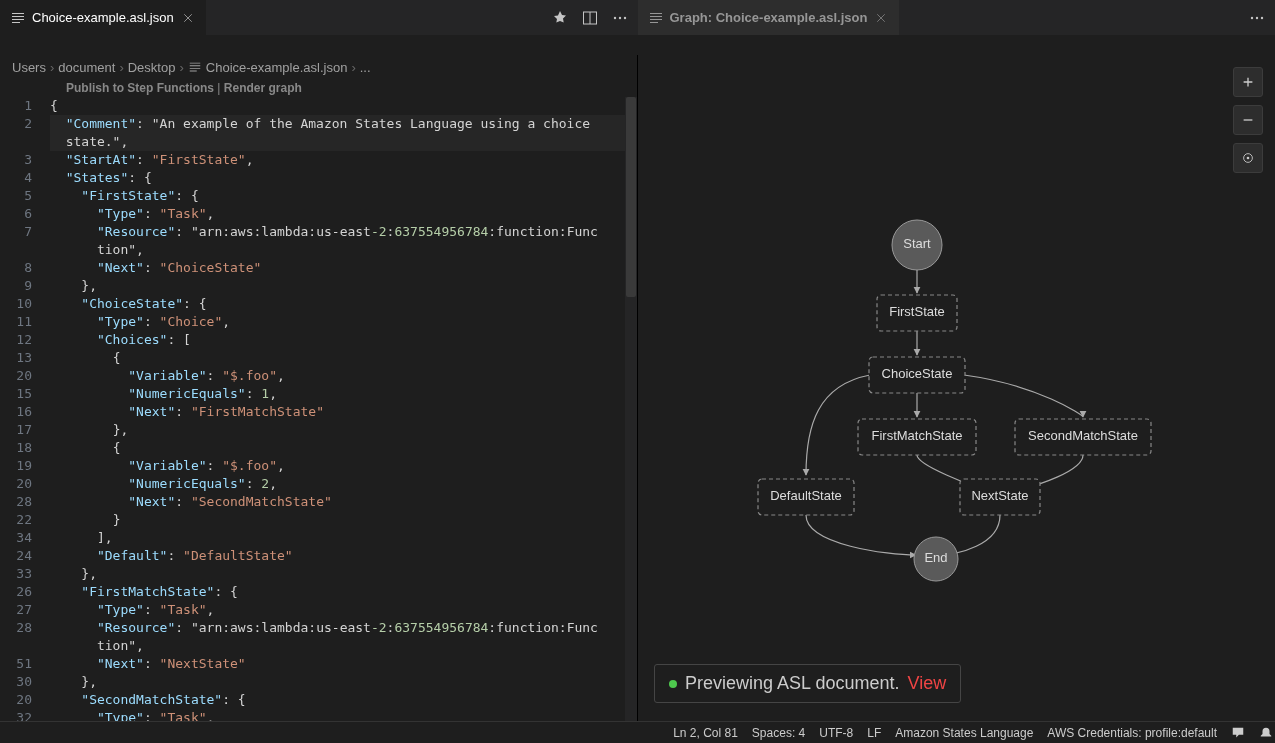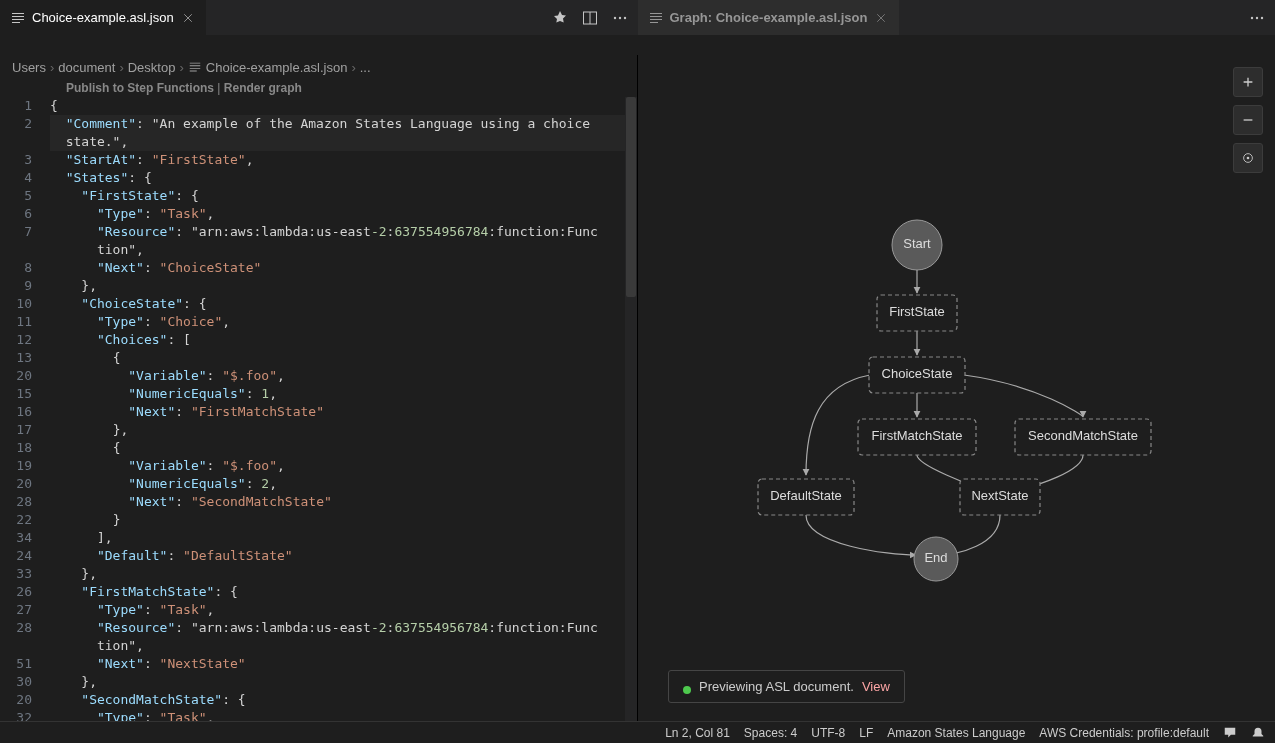--- a/index.html
+++ b/index.html
@@ -68,31 +68,31 @@
 .minimap { position: absolute; right: 0; top: 0; width: 12px; height: 100%; background: #252526; }
 .minimap .thumb { position: absolute; left: 1px; right: 1px; top: 0; height: 200px; background: #3a3a3a; border-radius: 2px; }
 .graph-controls { position: absolute; top: 12px; right: 12px; display: flex; flex-direction: column; gap: 8px; }
 .graph-controls button { width: 30px; height: 30px; background: #2d2d2d; border: 1px solid #3c3c3c; color: #ccc; border-radius: 3px; display: flex; align-items: center; justify-content: center; cursor: pointer; }
 .graph-svg { position: absolute; inset: 0; }
 .node-rect { fill: #1e1e1e; stroke: #888; stroke-width: 1.2; stroke-dasharray: 4 3; rx: 4; }
 .node-text { fill: #ddd; font-size: 13px; text-anchor: middle; dominant-baseline: middle; }
 .node-circle { fill: #5a5a5a; stroke: #999; stroke-width: 1; }
 .edge { stroke: #aaa; stroke-width: 1.2; fill: none; marker-end: url(#arrow); }
 .status-toast {
-  position: absolute; bottom: 18px; left: 30px;
+  position: absolute; bottom: 18px; left: 16px;
   background: #1e1e1e; border: 1px solid #454545; border-radius: 3px;
-  padding: 8px 14px; display: flex; align-items: flex-end; gap: 8px;
-  font-size: 13px; color: #ccc;
+  padding: 8px 14px; display: flex; align-items: center; gap: 8px;
+  font-size: 18px; color: #ccc;
 }
 .status-toast .dot { width: 8px; height: 8px; border-radius: 50%; background: #4ec94e; }
-.status-toast a { color: #fca5a5; text-decoration: none; }
+.status-toast a { color: #ef4444; text-decoration: none; }
 .statusbar {
   height: 22px; background: #1e1e1e; color: #ccc;
   display: flex; align-items: center; justify-content: flex-end;
-  gap: 14px; padding: 0 10px; font-size: 12px; border-top: 1px solid #333;
+  gap: 14px; padding: 0 2px; font-size: 12px; border-top: 1px solid #333;
 }
 .statusbar span { white-space: nowrap; }
 .statusbar .ico { display: inline-flex; align-items: center; }
 </style>
 </head>
 <body>
 
 <div class="tabbar">
   <div class="tabs-left">
     <div class="tab">

